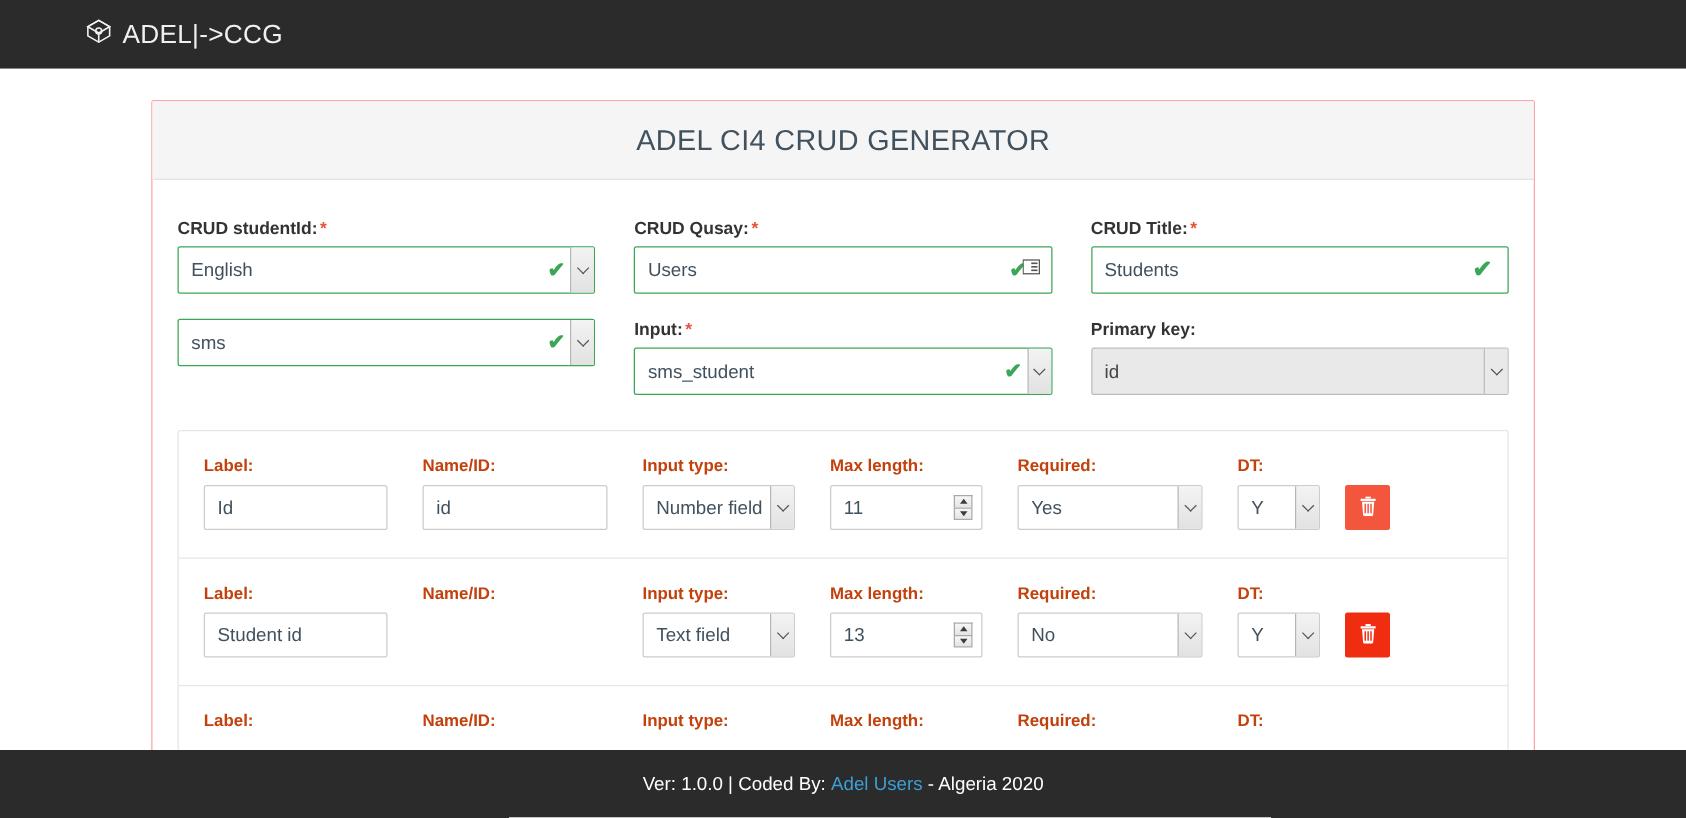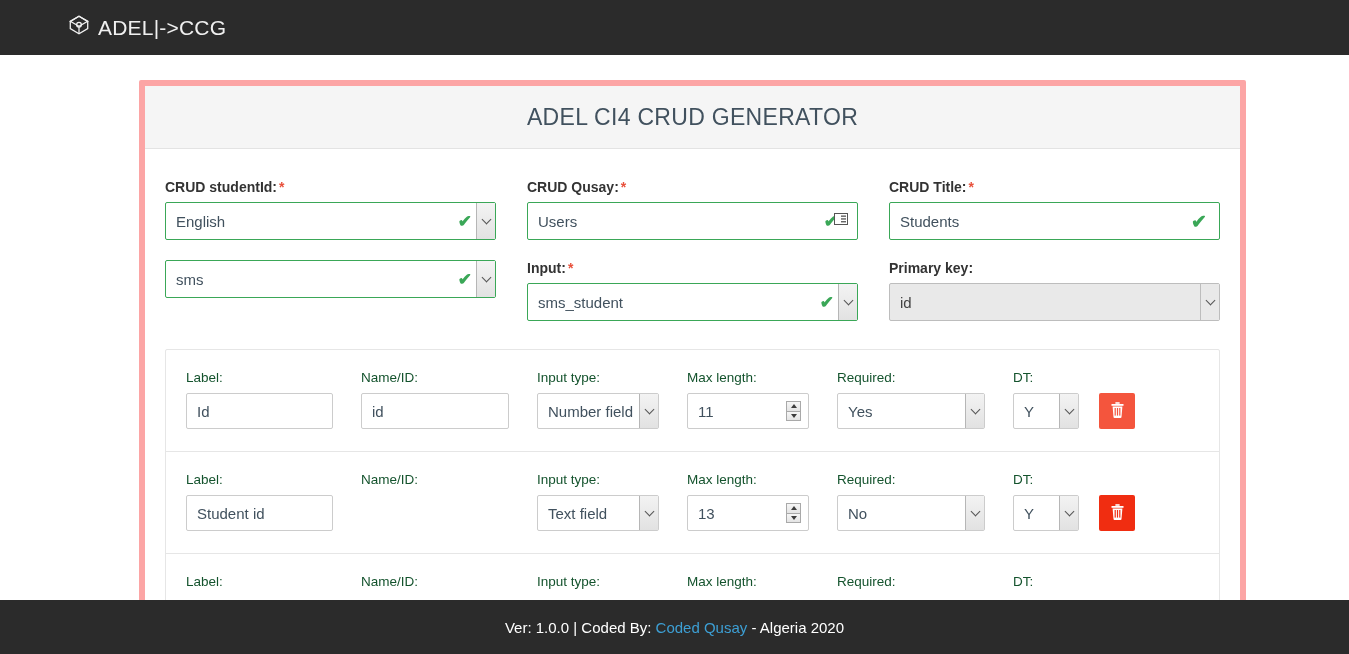--- a/index.html
+++ b/index.html
@@ -33,25 +33,25 @@
 
   
   .page {
     position: relative;
     height: 545px;
     overflow: hidden;
     background: #fff;
   }
   .card {
     position: absolute;
-    left: 139px;
+    left: 121px;
     top: 25px;
     width: 1107px;
     background: #fff;
-    border: 6px solid #fca5a5;
+    border: 1px solid #fca5a5;
     border-radius: 2px;
   }
   .card-header {
     background: #f5f5f5;
     border-bottom: 1px solid #e3e3e3;
     height: 63px;
     display: flex;
     align-items: center;
     justify-content: center;
   }
@@ -162,22 +162,23 @@
     padding: 20px 0 22px 20px;
     border-bottom: 1px solid #e6e6e6;
   }
   .field-row:last-child { border-bottom: none; }
   .fcell { padding-right: 28px; }
   .fcell.narrow { padding-right: 20px; }
   .fcell.btn-cell { padding-right: 0; padding-top: 23px; }
   .flabel {
     display: block;
     font-size: 13.5px;
-    color: #14532d;
+    color: #c2410c;
     margin-bottom: 8px;
+    font-weight: bold;
   }
   .finput {
     width: 100%;
     height: 36px;
     font-size: 15px;
     color: #41515e;
     padding: 0 10px;
     border: 1px solid #ccc;
     border-radius: 2px;
     background: #fff;
@@ -512,16 +513,16 @@
 
       </div>
 
     </div>
   </div>
 </div>
 
 <div class="footer">
   <span>Ver: 1.0.0 | Coded By:</span>
   <span>&nbsp;</span>
-  <a href="#">Coded Qusay</a>
+  <a href="#">Adel Users</a>
   <span>&nbsp;</span>
   <span>- Algeria 2020</span>
 </div>
 
 </body></html>

